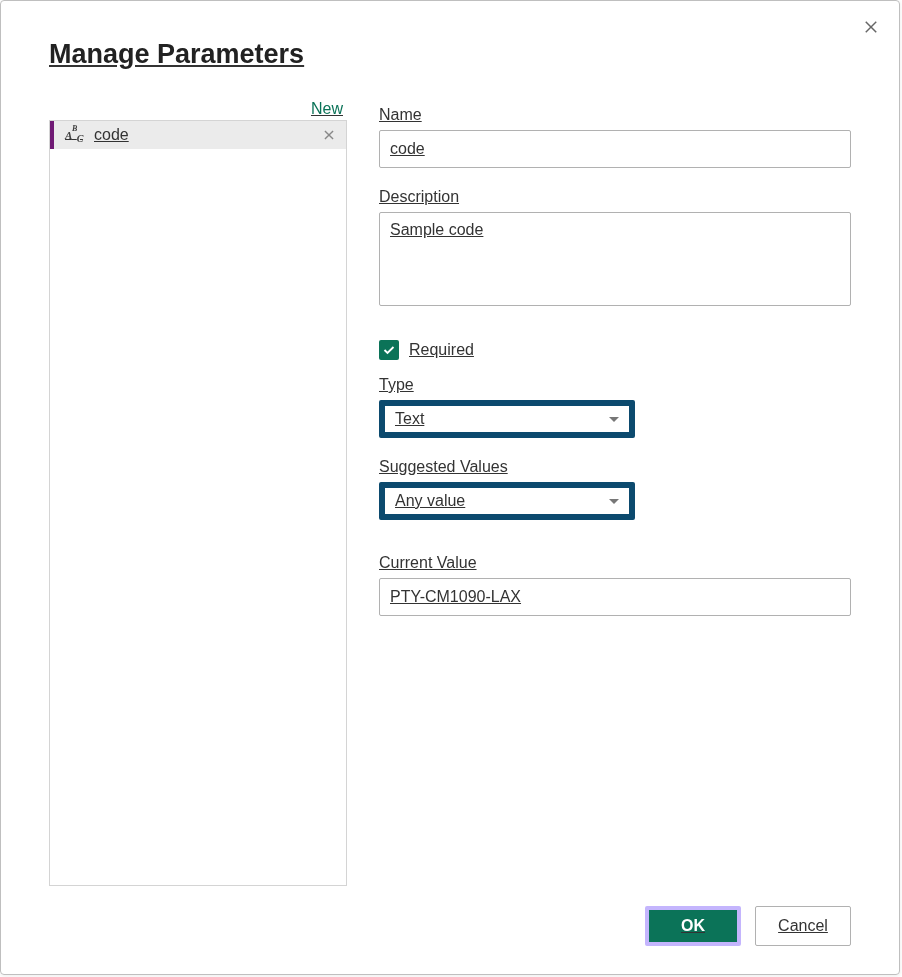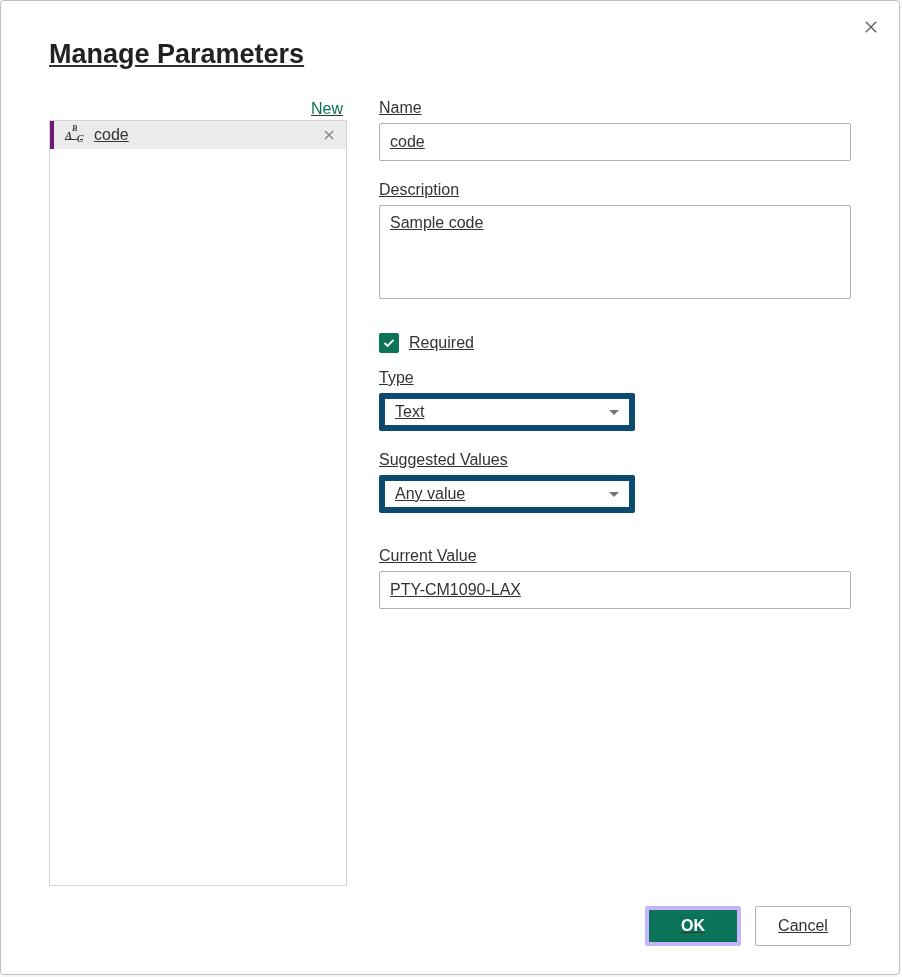--- a/index.html
+++ b/index.html
@@ -108,21 +108,21 @@
       flex: 1;
       display: flex;
       flex-direction: column;
     }
     .field-label {
       font-size: 16px;
       color: #333;
       margin-top: 6px;
       margin-bottom: 6px;
     }
-    .field-label.first { margin-top: 1px; }
+    .field-label.first { margin-top: 8px; }
     .text-input {
       width: 100%;
       height: 38px;
       border: 1px solid #b1b1b1;
       border-radius: 2px;
       font-size: 16px;
       color: #333;
       padding: 0 10px;
       font-family: inherit;
       background: #fff;

